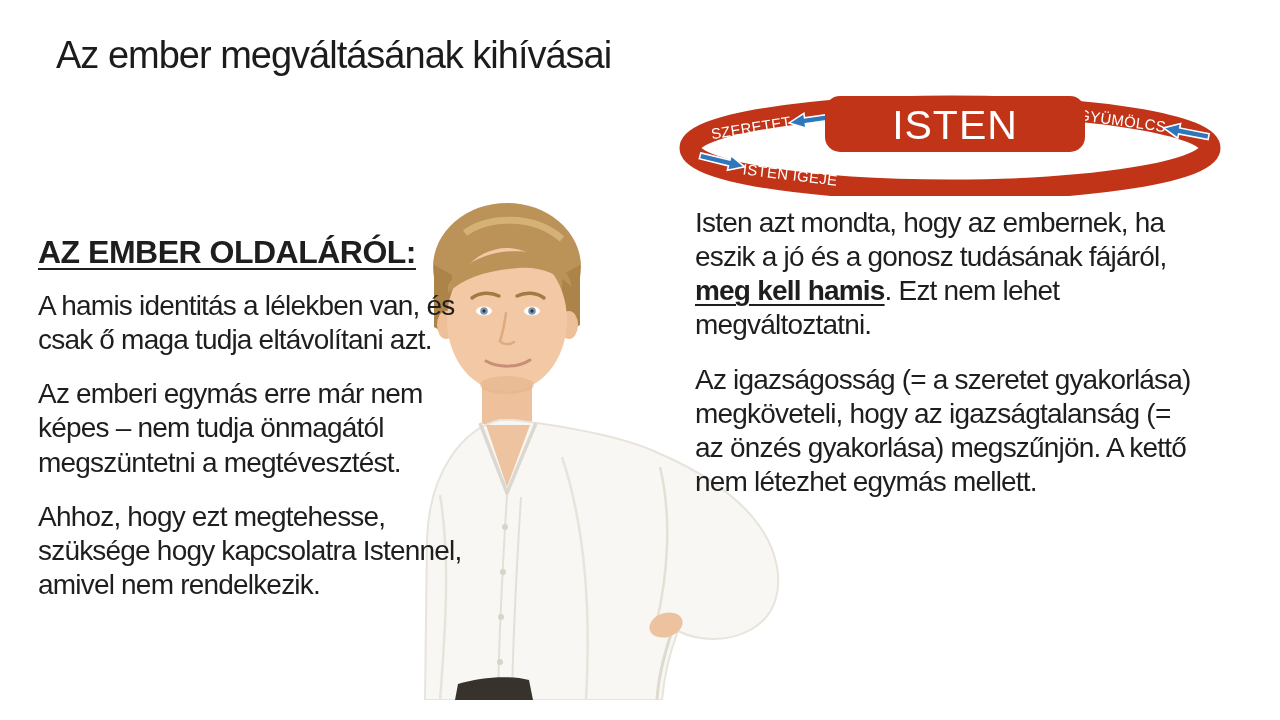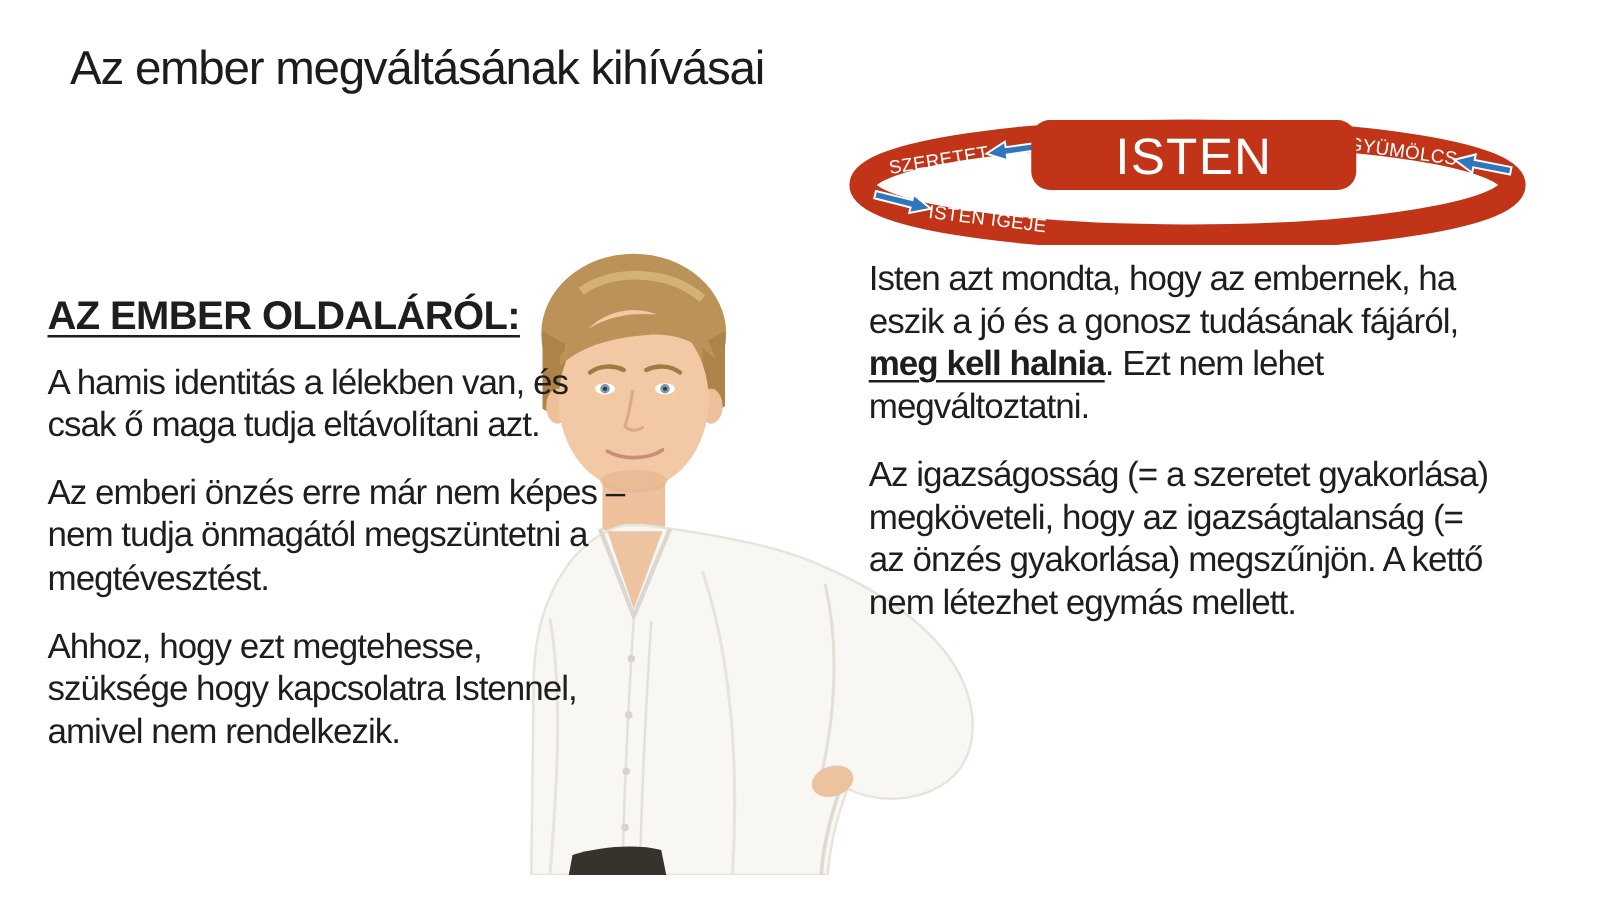--- a/index.html
+++ b/index.html
@@ -109,22 +109,22 @@
 
       <ellipse cx="256" cy="430" rx="17" ry="12" fill="#edc29f" transform="rotate(-18 256 430)"></ellipse>
     </g>
 
     <path d="M48,489 C70,482 100,480 119,485 L123,505 L45,505 Z" fill="#38322c"></path>
   </svg>
 
   <section class="col col-left">
     <h2>AZ EMBER OLDALÁRÓL:</h2>
     <p>A hamis identitás a lélekben van, és csak ő maga tudja eltávolítani azt.</p>
-    <p>Az emberi önzés erre már nem képes – nem tudja önmagától megszüntetni a megtévesztést.</p>
+    <p>Az emberi egymás erre már nem képes – nem tudja önmagától megszüntetni a megtévesztést.</p>
     <p>Ahhoz, hogy ezt megtehesse, szüksége hogy kapcsolatra Istennel, amivel nem rendelkezik.</p>
   </section>
 
   <section class="col col-right">
-    <p><span>Isten azt mondta, hogy az embernek, ha eszik a jó és a gonosz tudásának fájáról, </span><span class="emph">meg kell halnia</span><span>. Ezt nem lehet megváltoztatni.</span></p>
+    <p><span>Isten azt mondta, hogy az embernek, ha eszik a jó és a gonosz tudásának fájáról, </span><span class="emph">meg kell hamis</span><span>. Ezt nem lehet megváltoztatni.</span></p>
     <p>Az igazságosság (= a szeretet gyakorlása) megköveteli, hogy az igazságtalanság (= az önzés gyakorlása) megszűnjön. A kettő nem létezhet egymás mellett.</p>
   </section>
 
 </div>
 
 </body></html>

